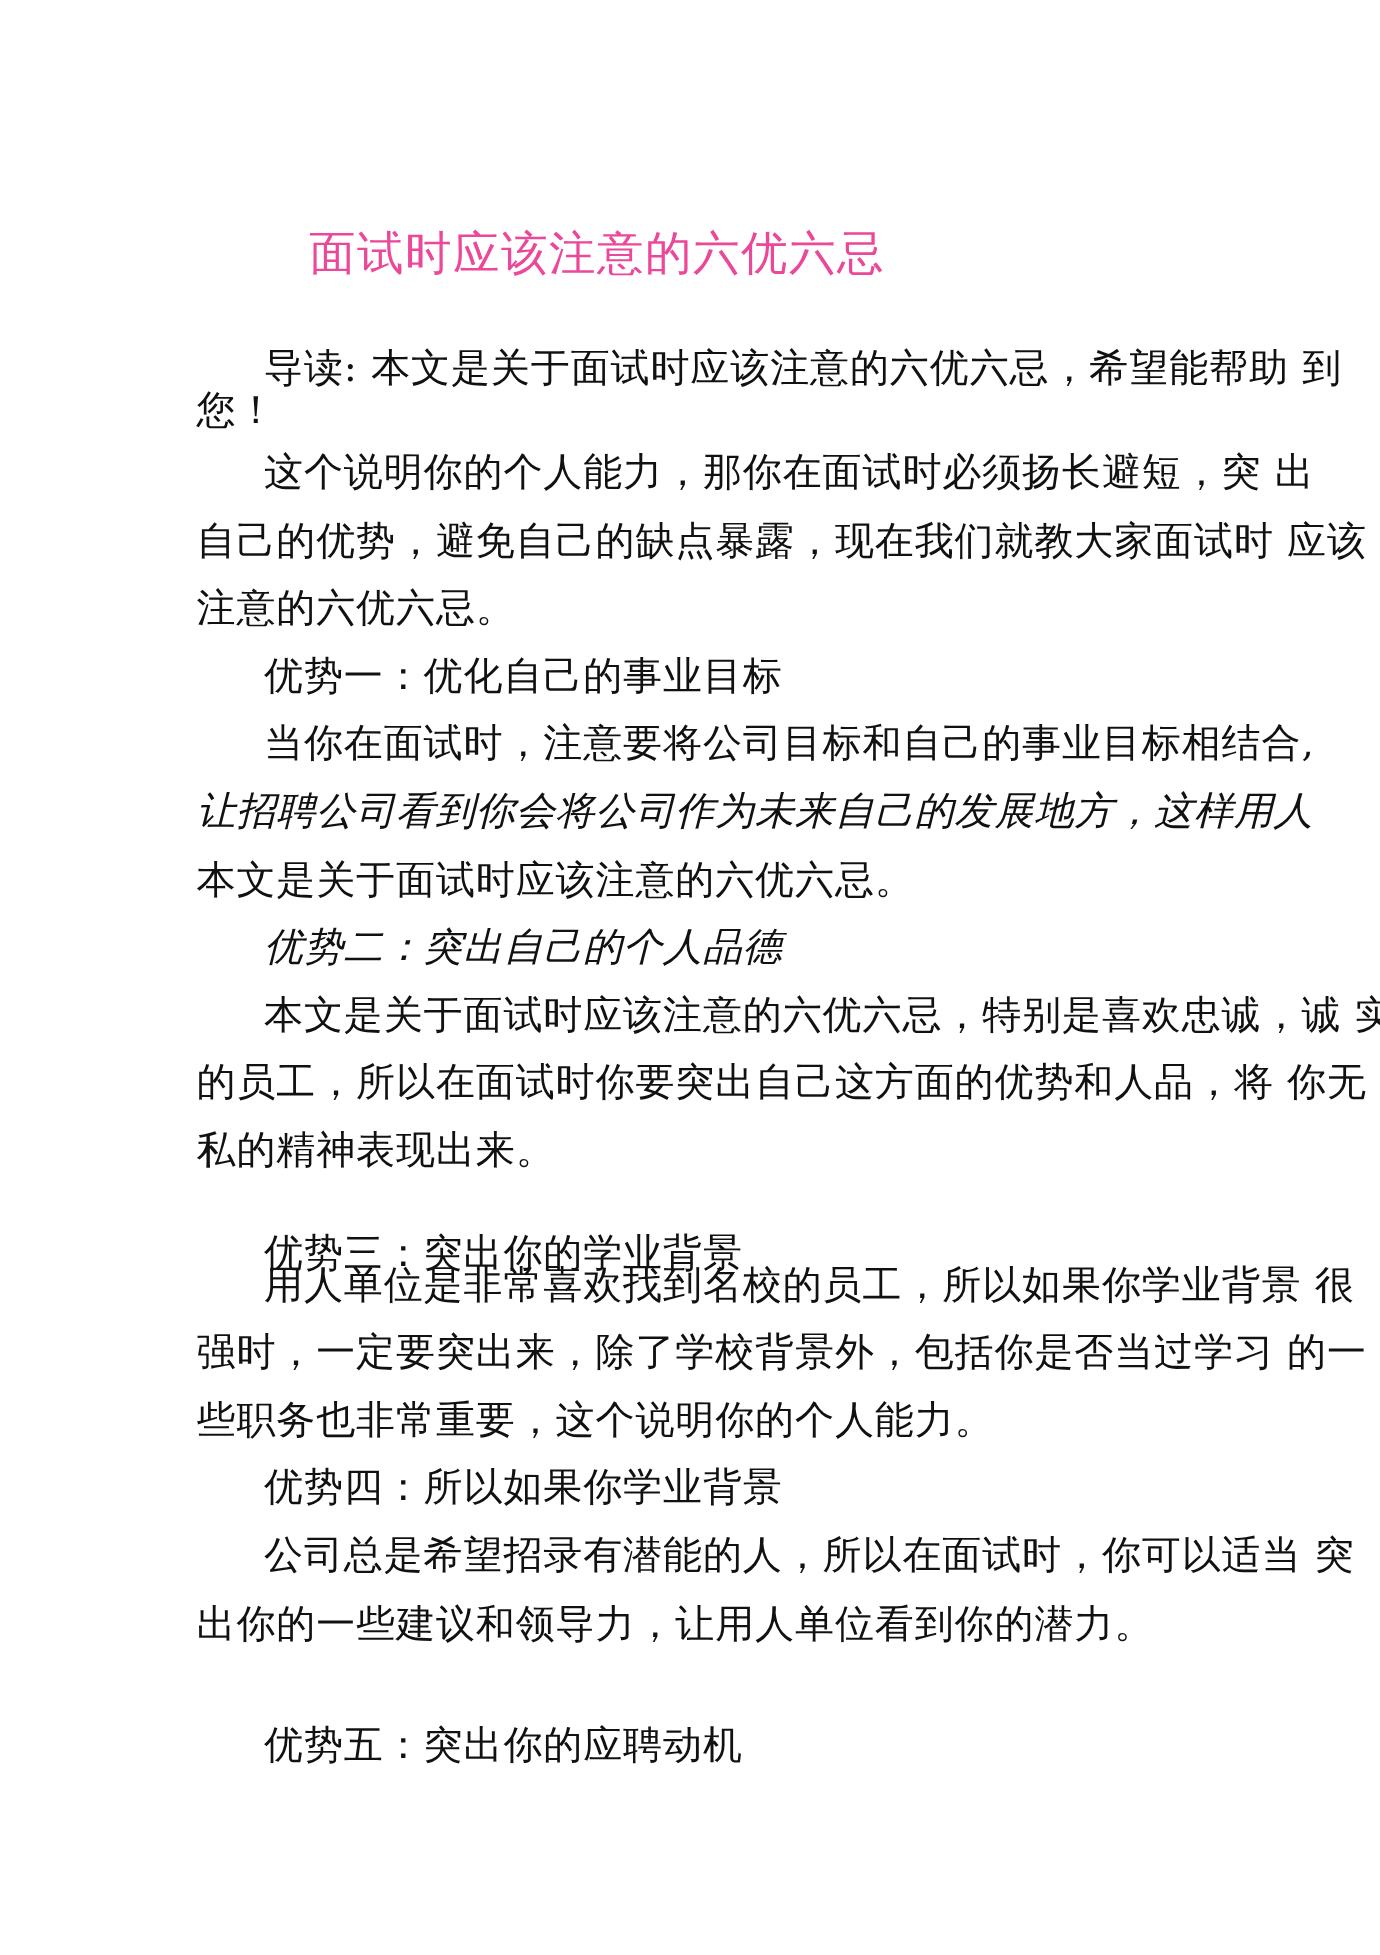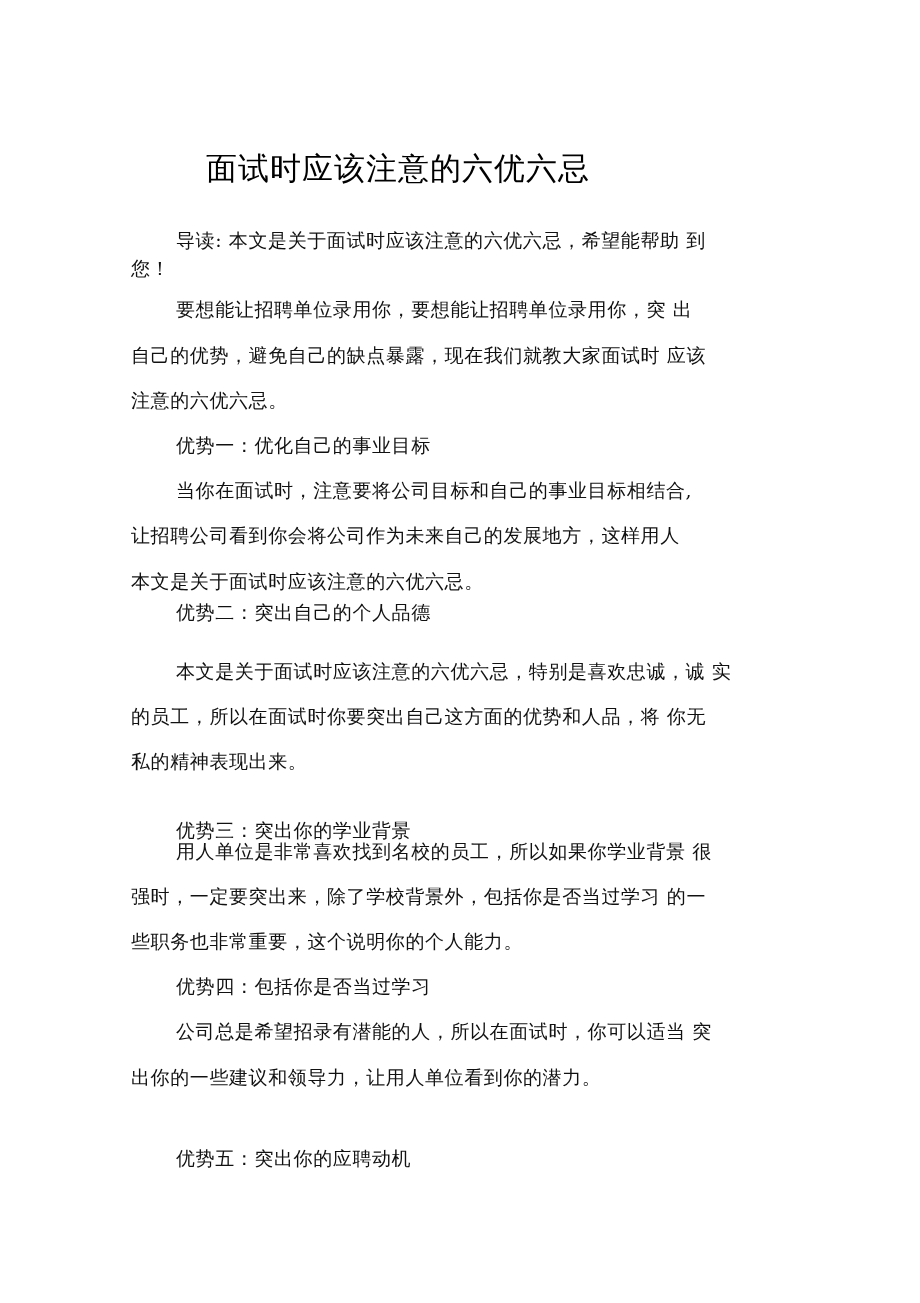--- a/index.html
+++ b/index.html
@@ -1,43 +1,43 @@
 <!DOCTYPE html>
 <html><head>
 <meta charset="utf-8">
 <style>
   html, body { margin: 0; padding: 0; background: #ffffff; }
   body { width: 920px; height: 1303px; position: relative; overflow: hidden;
          font-family: "DejaVu Serif", "Liberation Serif", serif; color: #111; }
   .title { position: absolute; top: 148px; left: 0; width: 796px; text-align: center;
-           font-size: 31px; letter-spacing: 1px; color: #000000; }
-  .line { position: absolute; left: 131px; font-size: 19px; white-space: nowrap; letter-spacing: 0.6px; }
+           font-size: 31px; letter-spacing: 1px; color: #ec4899; }
+  .line { position: absolute; left: 131px; font-size: 26px; white-space: nowrap; letter-spacing: 0.6px; }
   .indent { left: 176px; }
 </style>
 </head>
 <body>
 
 <div>
   <h1 class="title" style="margin:0;font-weight:normal;">面试时应该注意的六优六忌</h1>
   <div id="body-lines">
       <div class="line indent" style="top: 228px;">导读: 本文是关于面试时应该注意的六优六忌，希望能帮助  到</div>
       <div class="line" style="top: 256px;">您！</div>
-      <div class="line indent" style="top: 297px;">要想能让招聘单位录用你，要想能让招聘单位录用你，突  出</div>
+      <div class="line indent" style="top: 297px;">这个说明你的个人能力，那你在面试时必须扬长避短，突  出</div>
       <div class="line" style="top: 343px;">自己的优势，避免自己的缺点暴露，现在我们就教大家面试时  应该</div>
       <div class="line" style="top: 388px;">注意的六优六忌。</div>
       <div class="line indent" style="top: 433px;">优势一：优化自己的事业目标</div>
       <div class="line indent" style="top: 478px;">当你在面试时，注意要将公司目标和自己的事业目标相结合,</div>
-      <div class="line" style="top: 523px;">让招聘公司看到你会将公司作为未来自己的发展地方，这样用人</div>
+      <div class="line" style="top: 523px; font-style: italic;">让招聘公司看到你会将公司作为未来自己的发展地方，这样用人</div>
       <div class="line" style="top: 569px;">本文是关于面试时应该注意的六优六忌。</div>
-      <div class="line indent" style="top: 600px;">优势二：突出自己的个人品德</div>
+      <div class="line indent" style="top: 614px; font-style: italic;">优势二：突出自己的个人品德</div>
       <div class="line indent" style="top: 659px;">本文是关于面试时应该注意的六优六忌，特别是喜欢忠诚，诚  实</div>
       <div class="line" style="top: 704px;">的员工，所以在面试时你要突出自己这方面的优势和人品，将  你无</div>
       <div class="line" style="top: 749px;">私的精神表现出来。</div>
       <div class="line indent" style="top: 794px; margin-top: 24px;">优势三：突出你的学业背景</div>
       <div class="line indent" style="top: 839px;">用人单位是非常喜欢找到名校的员工，所以如果你学业背景  很</div>
       <div class="line" style="top: 884px;">强时，一定要突出来，除了学校背景外，包括你是否当过学习  的一</div>
       <div class="line" style="top: 929px;">些职务也非常重要，这个说明你的个人能力。</div>
-      <div class="line indent" style="top: 974px;">优势四：包括你是否当过学习</div>
+      <div class="line indent" style="top: 974px;">优势四：所以如果你学业背景</div>
       <div class="line indent" style="top: 1019px;">公司总是希望招录有潜能的人，所以在面试时，你可以适当  突</div>
       <div class="line" style="top: 1065px;">出你的一些建议和领导力，让用人单位看到你的潜力。</div>
       <div class="line indent" style="top: 1110px; margin-top: 36px;">优势五：突出你的应聘动机</div>
     </div>
 </div>
 
 </body></html>

